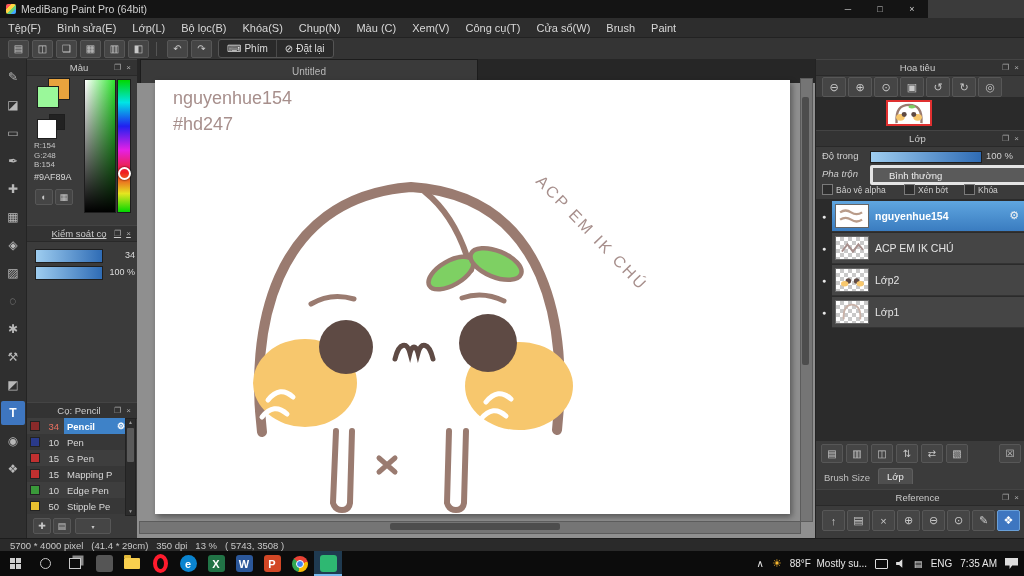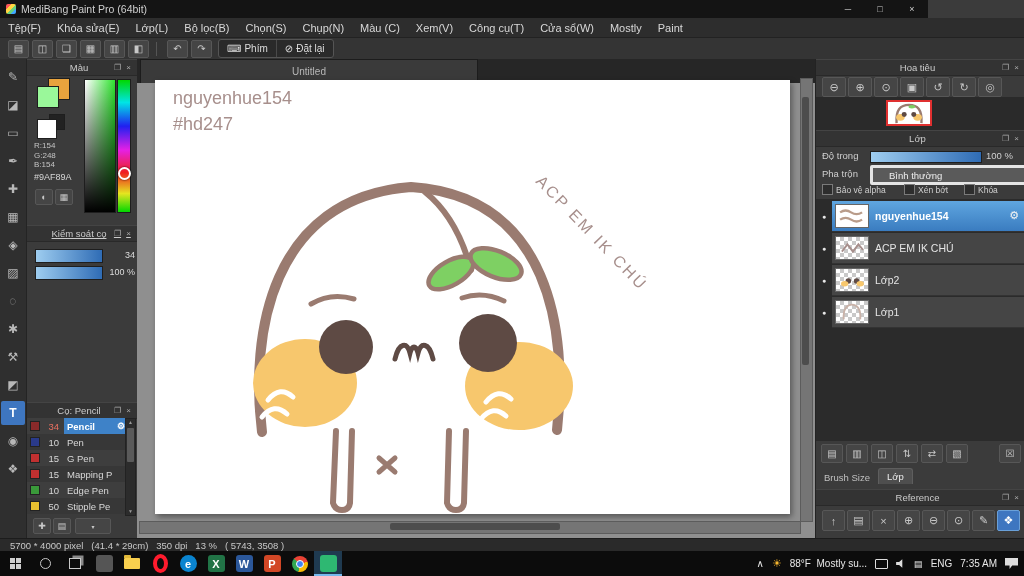--- a/index.html
+++ b/index.html
@@ -131,30 +131,30 @@
     <span>MediBang Paint Pro (64bit)</span>
     <div class="win-controls">
       <span class="winbtn">─</span>
       <span class="winbtn">□</span>
       <span class="winbtn">×</span>
     </div>
   </div>
 
   <div class="menubar">
     <span class="menu-item">Tệp(F)</span>
-    <span class="menu-item">Khóa sửa(E)</span>
+    <span class="menu-item">Bình sửa(E)</span>
     <span class="menu-item">Lớp(L)</span>
     <span class="menu-item">Bộ lọc(B)</span>
-    <span class="menu-item">Chọn(S)</span>
+    <span class="menu-item">Khóa(S)</span>
     <span class="menu-item">Chụp(N)</span>
     <span class="menu-item">Màu (C)</span>
     <span class="menu-item">Xem(V)</span>
     <span class="menu-item">Công cụ(T)</span>
     <span class="menu-item">Cửa sổ(W)</span>
-    <span class="menu-item">Mostly</span>
+    <span class="menu-item">Brush</span>
     <span class="menu-item">Paint</span>
   </div>
 
   <div class="toolbar">
     <span class="ibtn tb-ibtn" style="margin-left:8px;">▤</span>
     <span class="ibtn tb-ibtn">◫</span>
     <span class="ibtn tb-ibtn">❑</span>
     <span class="ibtn tb-ibtn">▦</span>
     <span class="ibtn tb-ibtn">▥</span>
     <span class="ibtn tb-ibtn">◧</span>
@@ -351,21 +351,21 @@
     </div>
 
     <div class="phead" style="top:71px;">
       <span class="ph-t">Lớp</span>
       <span class="ph-i">❐</span>
       <span class="ph-i">×</span>
     </div>
     <span class="lrow-label" style="left:6px;top:91px;">Độ trong</span>
     <div class="op-track" style="left:54px;top:92px;width:110px;"></div>
     <span class="lrow-label" style="left:170px;top:91px;white-space:pre;">100 %</span>
-    <span class="lrow-label" style="left:6px;top:109px;">Pha trộn</span>
+    <span class="lrow-label" style="left:6px;top:109px;font-style:italic;">Pha trộn</span>
     <div class="blend-select" style="left:54px;top:106px;width:140px;">
       <span>Bình thường</span>
       <span class="blend-caret">▼</span>
     </div>
     <span class="cbl" style="left:6px;top:125px;">
       <span class="cbox"></span>
       <span>Bảo vệ alpha</span>
     </span>
     <span class="cbl" style="left:88px;top:125px;">
       <span class="cbox"></span>

